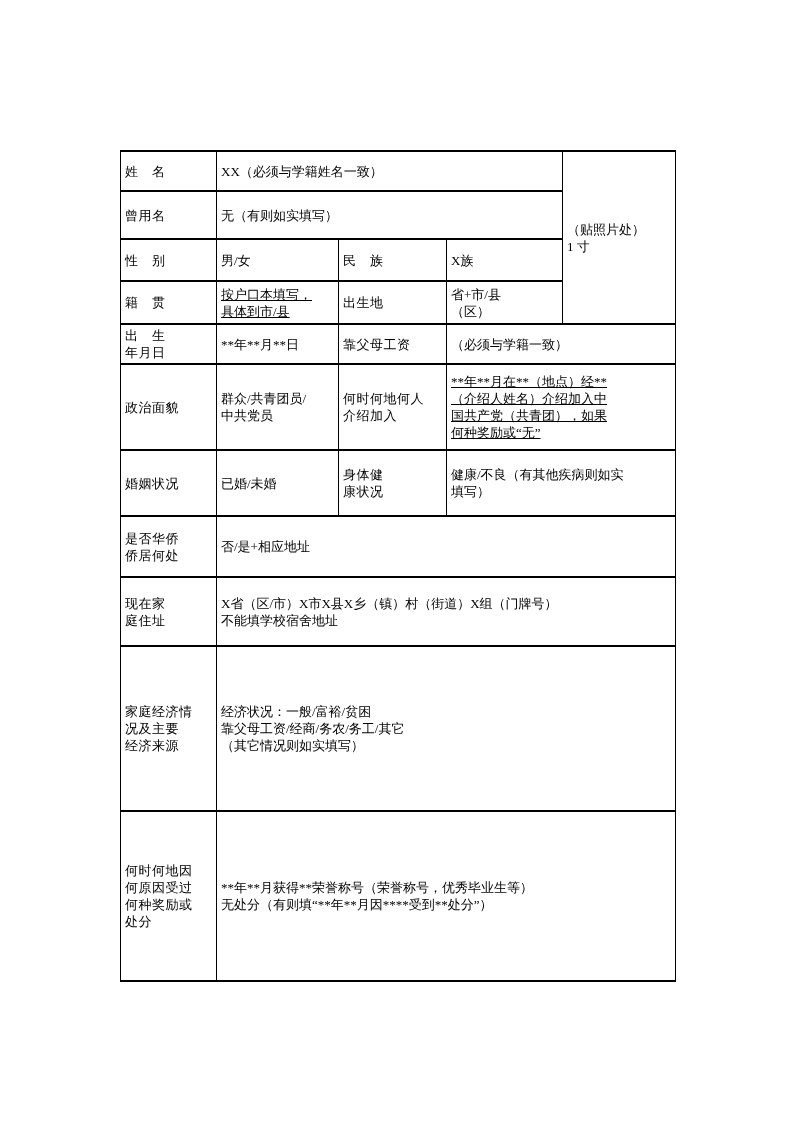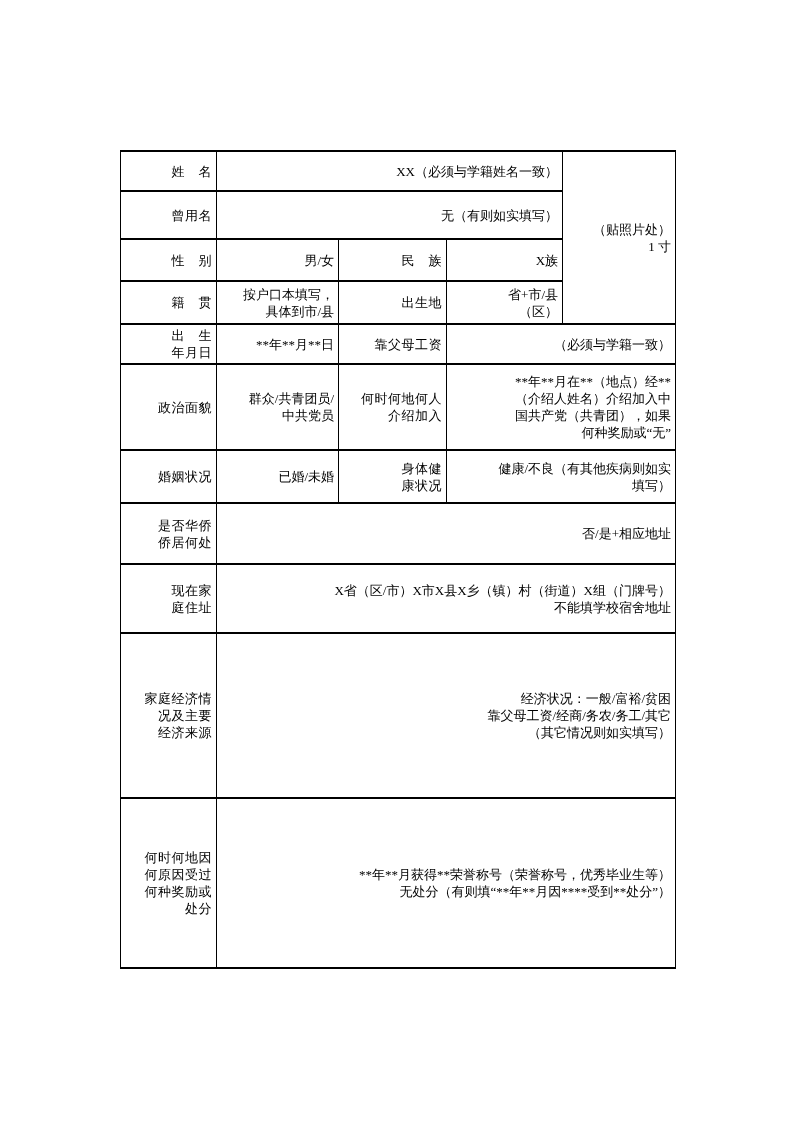--- a/index.html
+++ b/index.html
@@ -16,25 +16,25 @@
   table.form {
     position:absolute; left:120px; top:150px;
     width:555px; border-collapse:collapse; table-layout:fixed;
   }
   table.form td {
     border-top:2px solid #000;
     border-bottom:2px solid #000;
     border-left:1px solid #000;
     border-right:1px solid #000;
     font-size:13px; line-height:17px;
-    text-align:right; vertical-align:middle;
+    text-align:left; vertical-align:middle;
     white-space:pre-line; padding:2px 4px;
     overflow:hidden;
   }
-  td.align-left { text-align:left; }
+  td.align-left { text-align:left;text-decoration:underline; }
   td.label-cell { letter-spacing:0.5px; }
 </style>
 </head>
 <body>
 
 <div class="page">
   <table class="form">
     <colgroup>
       <col style="width:96px">
       <col style="width:122px">
@@ -78,21 +78,21 @@
         <td class="label-cell">政治面貌</td>
         <td>群众/共青团员/
 中共党员</td>
         <td class="label-cell">何时何地何人
 介绍加入</td>
         <td colspan="2" class="align-left">**年**月在**（地点）经**
 （介绍人姓名）介绍加入中
 国共产党（共青团），如果
 何种奖励或“无”</td>
       </tr>
-      <tr style="height:53px">
+      <tr style="height:66px">
         <td class="label-cell">婚姻状况</td>
         <td>已婚/未婚</td>
         <td class="label-cell">身体健
 康状况</td>
         <td colspan="2">健康/不良（有其他疾病则如实
 填写）</td>
       </tr>
       <tr style="height:61px">
         <td class="label-cell">是否华侨
 侨居何处</td>

